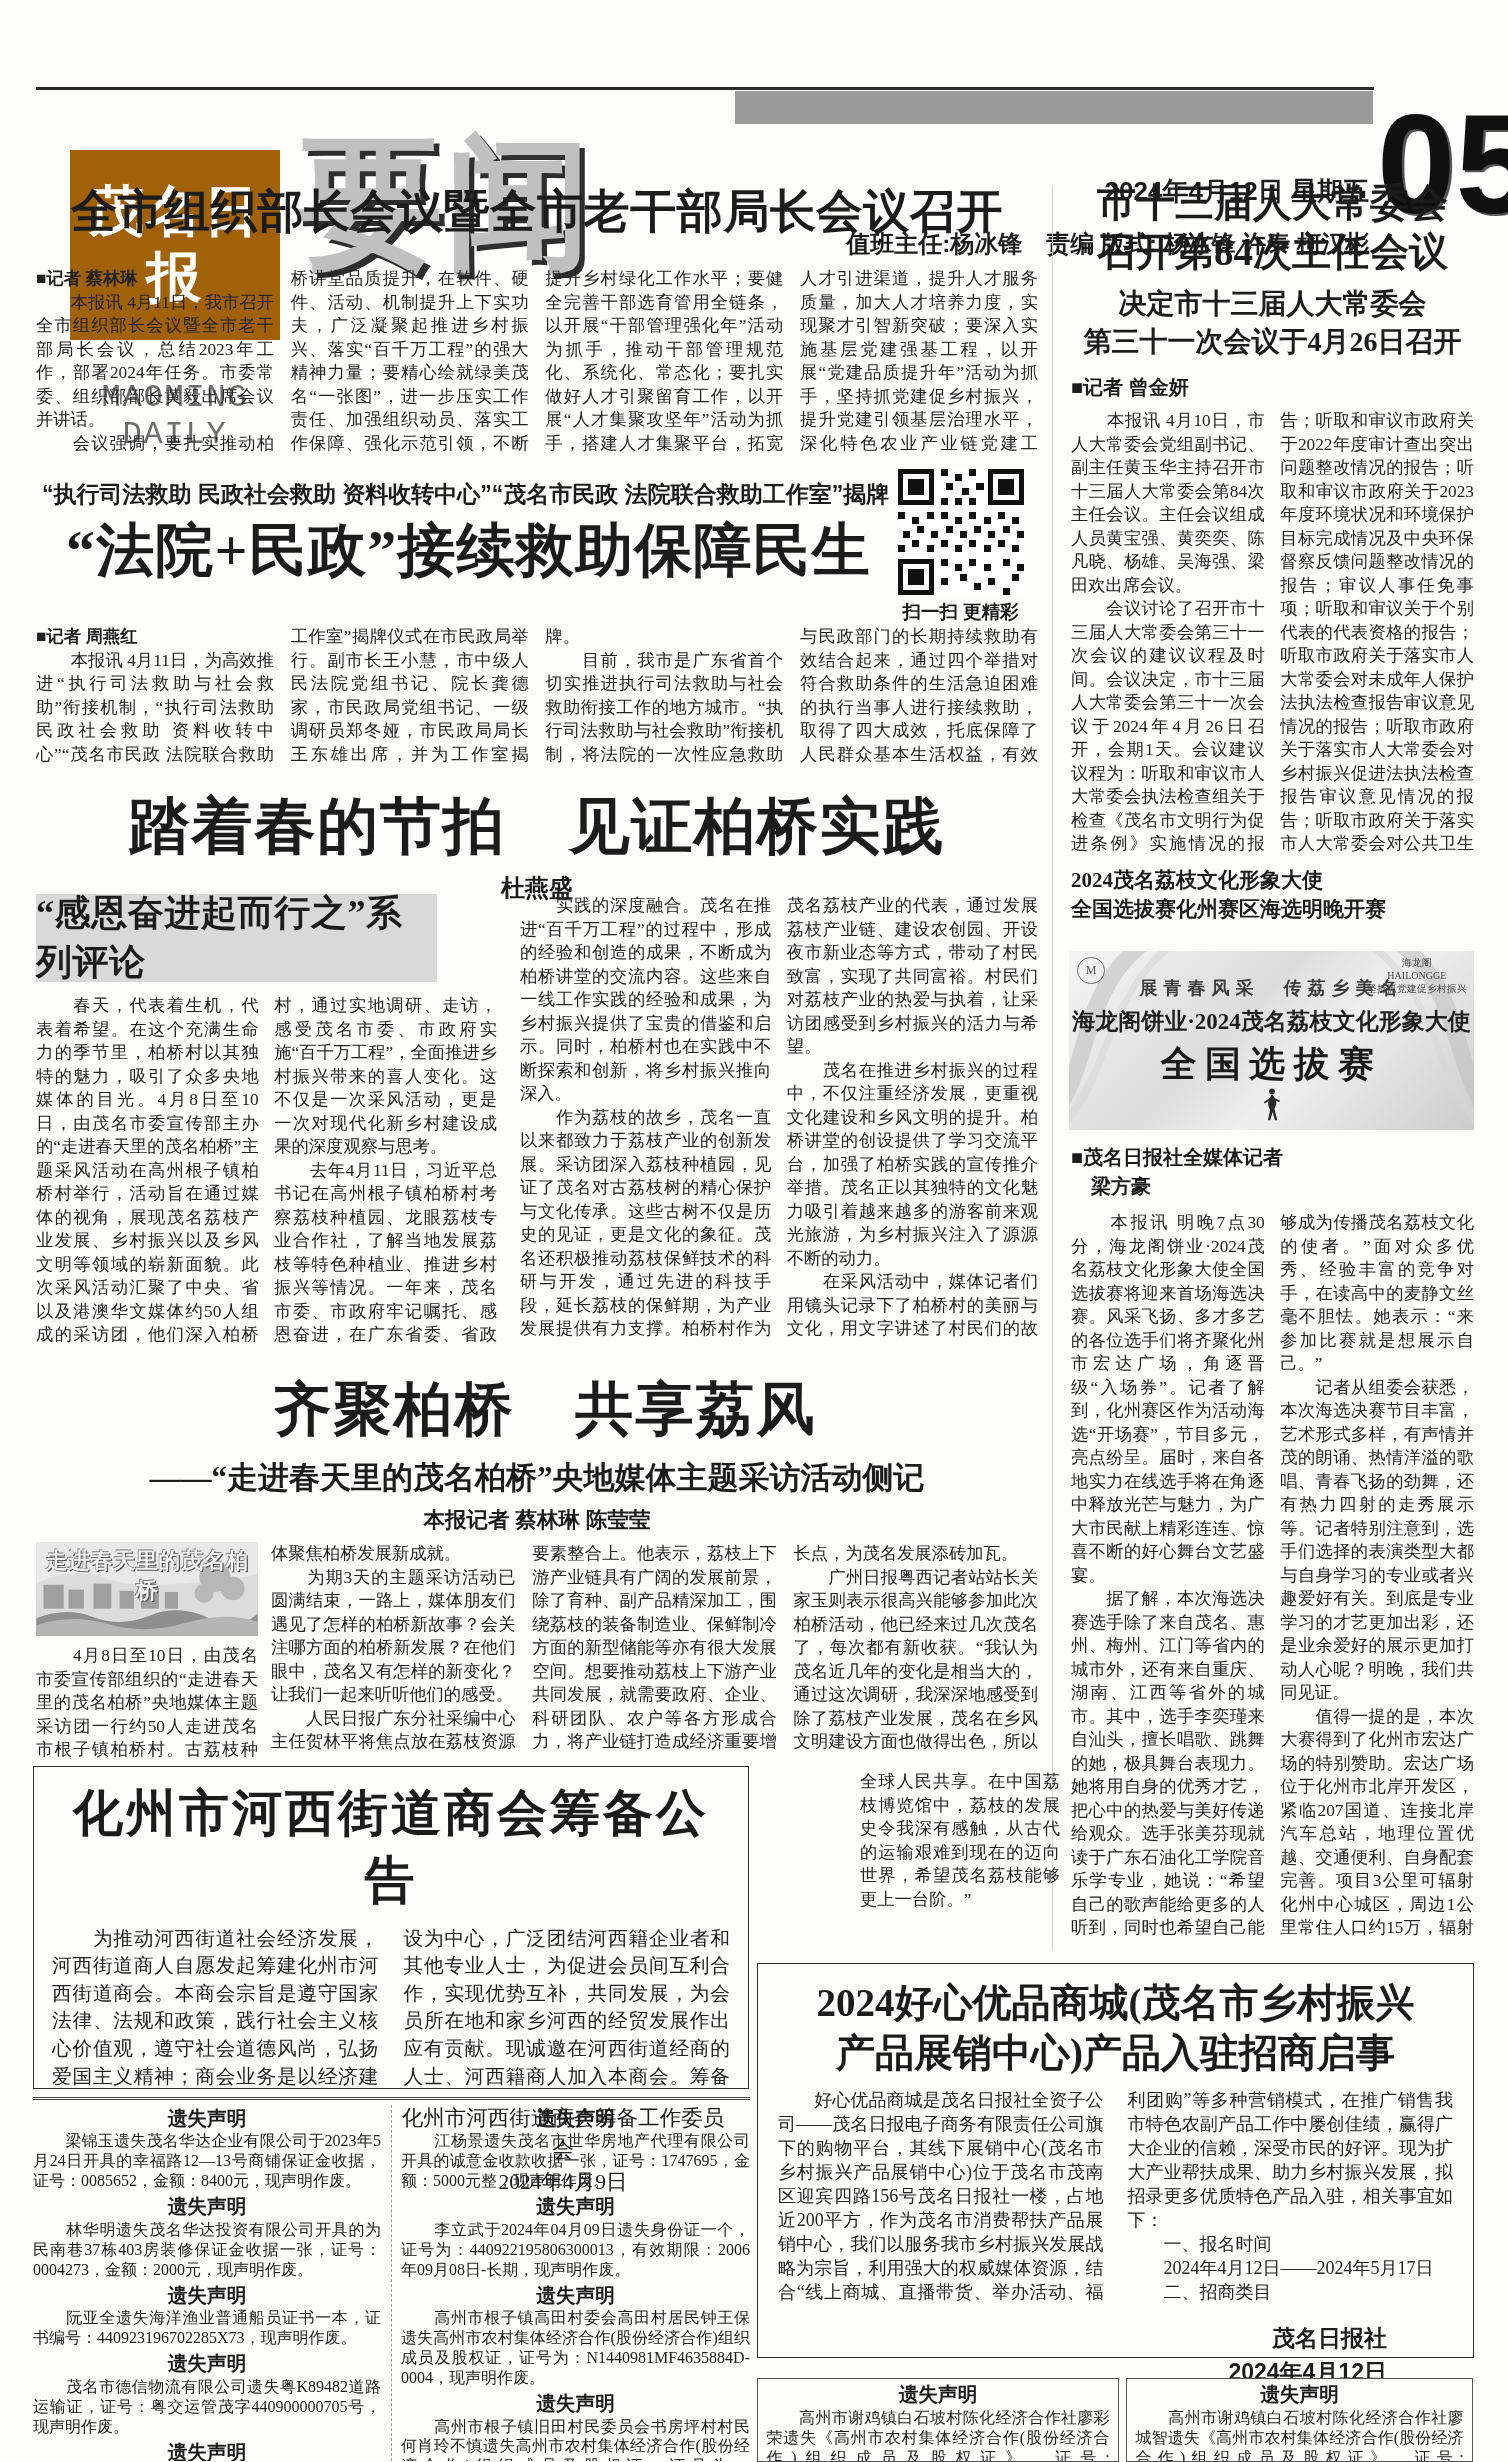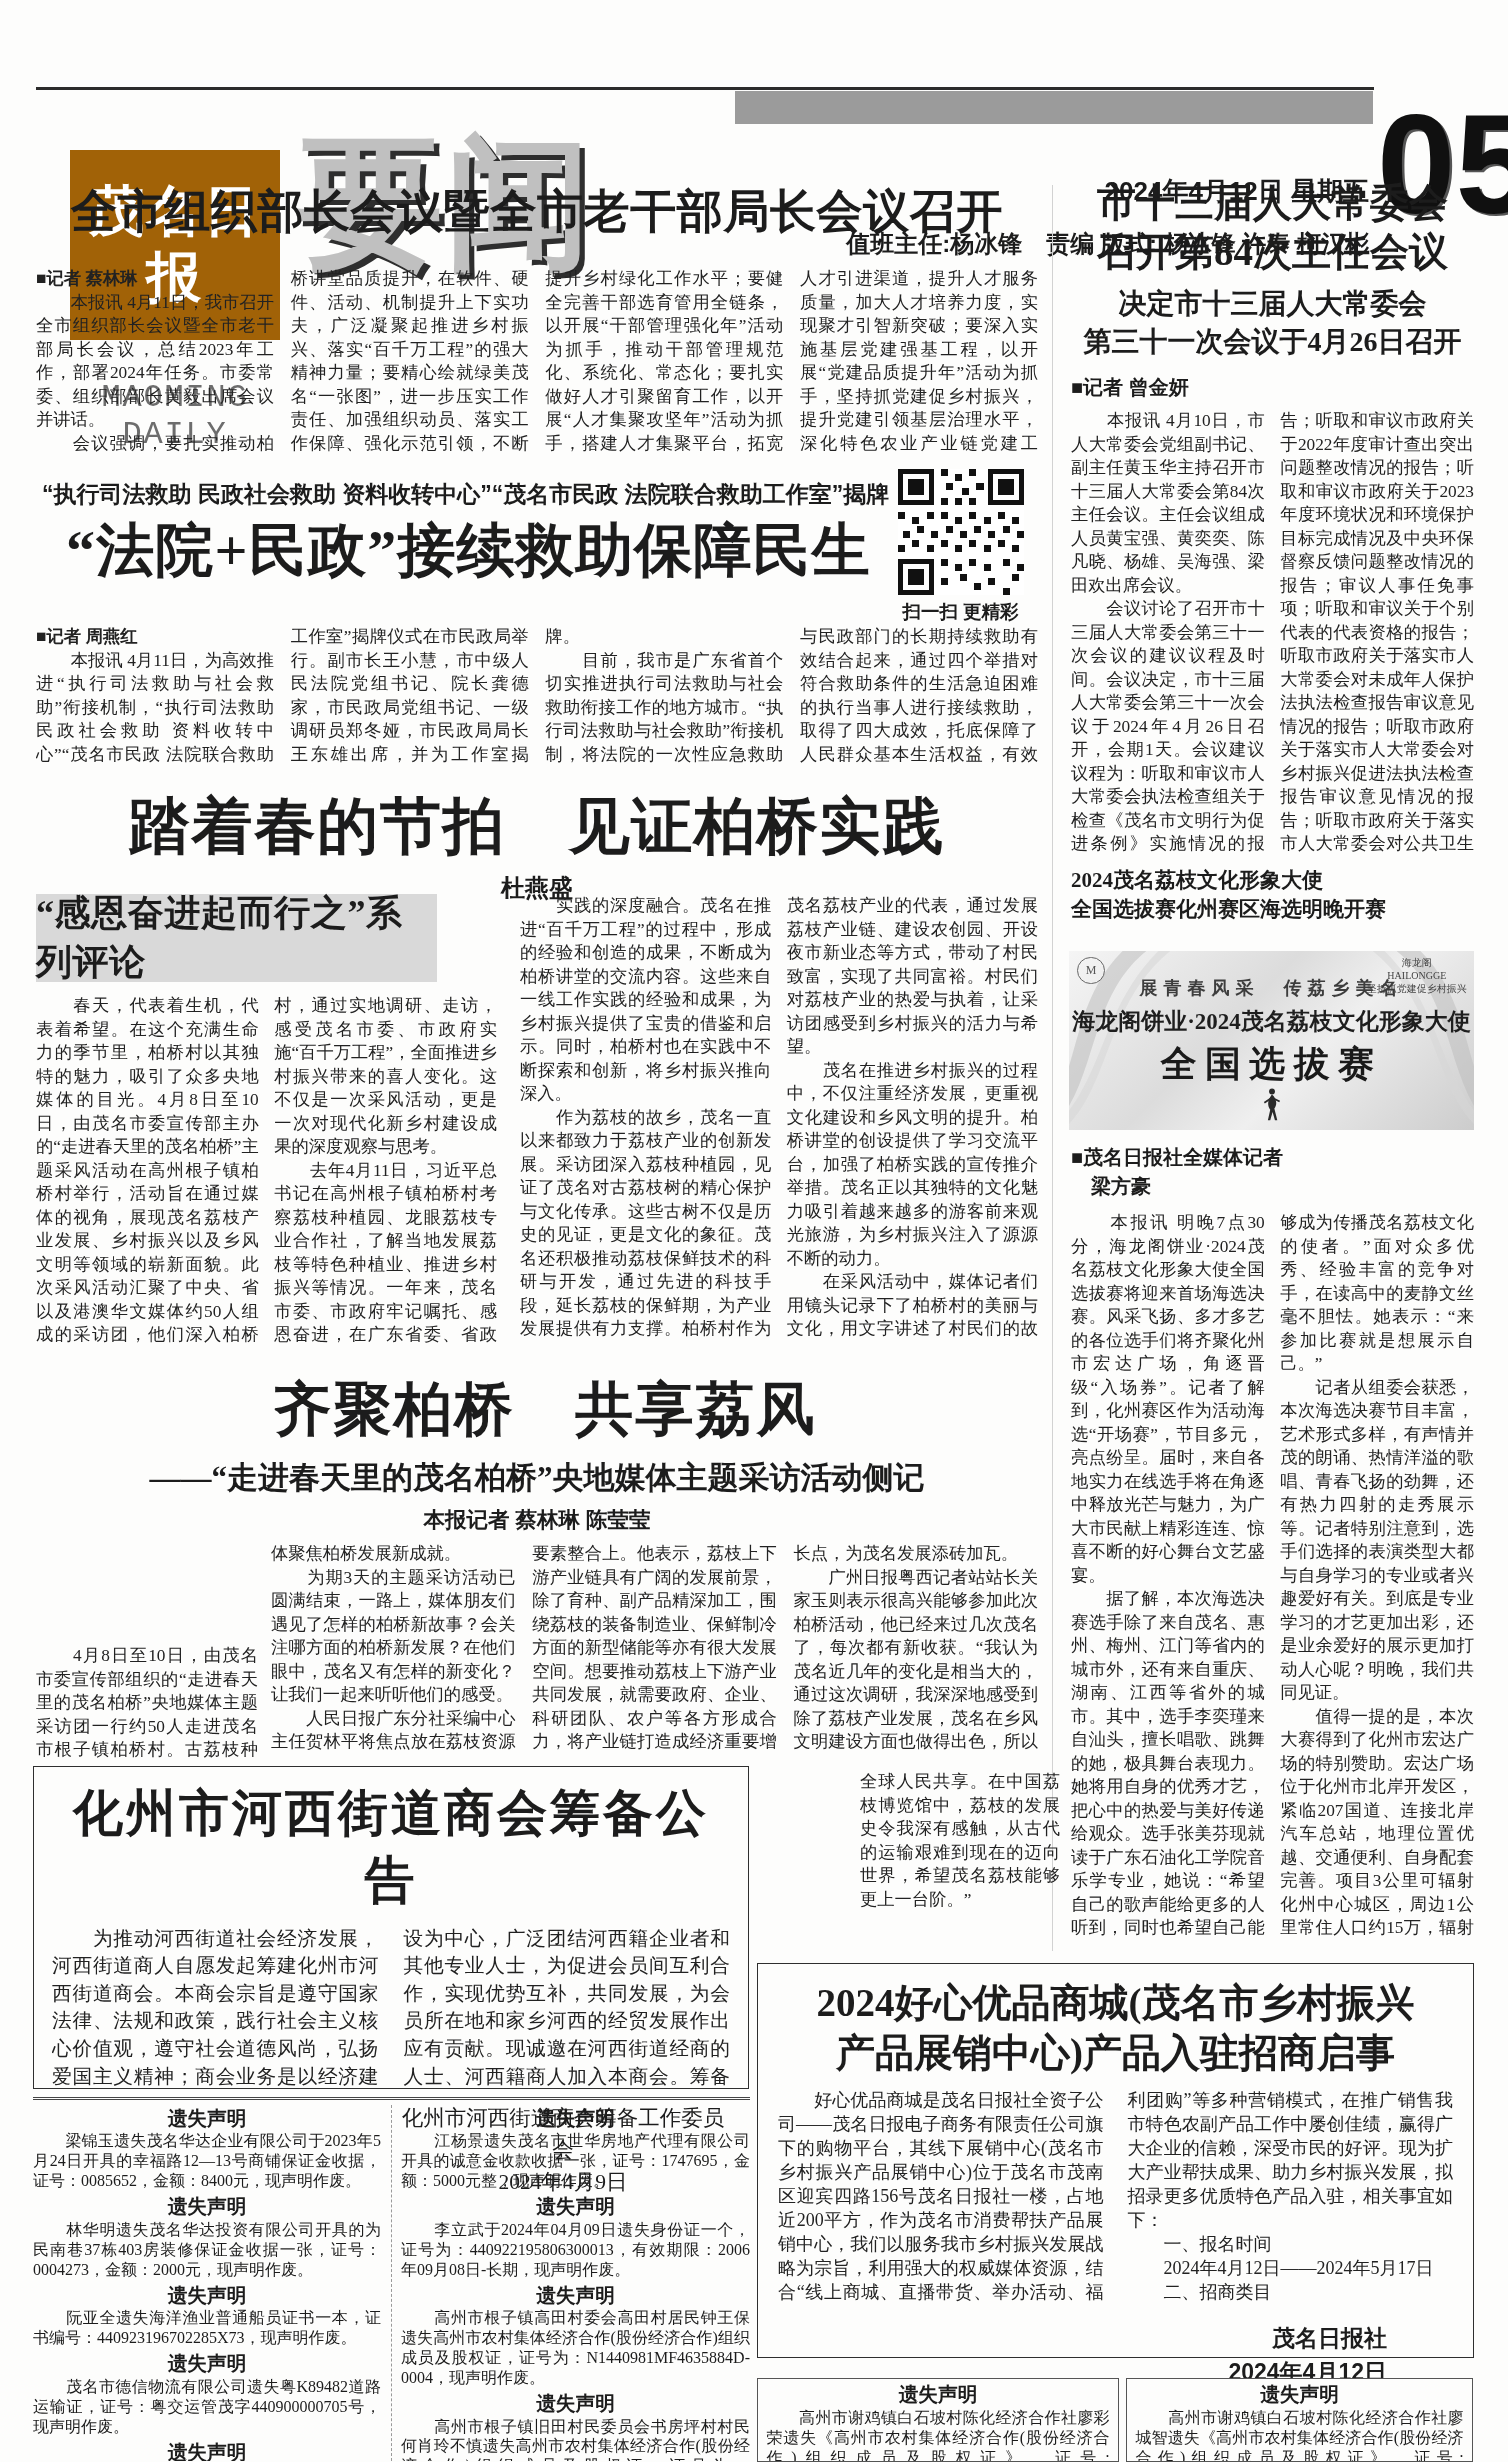--- a/index.html
+++ b/index.html
@@ -186,20 +186,42 @@
   <div class="abs c-left-body bodytext">　　春天，代表着生机，代表着希望。在这个充满生命力的季节里，柏桥村以其独特的魅力，吸引了众多央地媒体的目光。4月8日至10日，由茂名市委宣传部主办的“走进春天里的茂名柏桥”主题采风活动在高州根子镇柏桥村举行，活动旨在通过媒体的视角，展现茂名荔枝产业发展、乡村振兴以及乡风文明等领域的崭新面貌。此次采风活动汇聚了中央、省以及港澳华文媒体约50人组成的采访团，他们深入柏桥村，通过实地调研、走访，感受茂名市委、市政府实施“百千万工程”，全面推进乡村振兴带来的喜人变化。这不仅是一次采风活动，更是一次对现代化新乡村建设成果的深度观察与思考。
 　　去年4月11日，习近平总书记在高州根子镇柏桥村考察荔枝种植园、龙眼荔枝专业合作社，了解当地发展荔枝等特色种植业、推进乡村振兴等情况。一年来，茂名市委、市政府牢记嘱托、感恩奋进，在广东省委、省政府的领导下，团结带领全市人民砥砺奋进，在产业发展、城乡建设、生态改善等方面取得可喜进步，主要经济指标稳中有升。</div>
   <div class="abs c-right-body bodytext">　　实践的深度融合。茂名在推进“百千万工程”的过程中，形成的经验和创造的成果，不断成为柏桥讲堂的交流内容。这些来自一线工作实践的经验和成果，为乡村振兴提供了宝贵的借鉴和启示。同时，柏桥村也在实践中不断探索和创新，将乡村振兴推向深入。
 　　作为荔枝的故乡，茂名一直以来都致力于荔枝产业的创新发展。采访团深入荔枝种植园，见证了茂名对古荔枝树的精心保护与文化传承。这些古树不仅是历史的见证，更是文化的象征。茂名还积极推动荔枝保鲜技术的科研与开发，通过先进的科技手段，延长荔枝的保鲜期，为产业发展提供有力支撑。柏桥村作为茂名荔枝产业的代表，通过发展荔枝产业链、建设农创园、开设夜市新业态等方式，带动了村民致富，实现了共同富裕。村民们对荔枝产业的热爱与执着，让采访团感受到乡村振兴的活力与希望。
 　　茂名在推进乡村振兴的过程中，不仅注重经济发展，更重视文化建设和乡风文明的提升。柏桥讲堂的创设提供了学习交流平台，加强了柏桥实践的宣传推介举措。茂名正以其独特的文化魅力吸引着越来越多的游客前来观光旅游，为乡村振兴注入了源源不断的动力。
 　　在采风活动中，媒体记者们用镜头记录下了柏桥村的美丽与文化，用文字讲述了村民们的故事与心声。他们的报道，展现了柏桥发展的历程，为乡村振兴提供了有力的舆论支持。</div>
 
   <div class="abs d-title">齐聚柏桥　共享荔风</div>
   <div class="abs d-subtitle">——“走进春天里的茂名柏桥”央地媒体主题采访活动侧记</div>
   <div class="abs d-byline byline">本报记者 蔡林琳 陈莹莹</div>
+  <div class="abs d-photo">
+    <svg width="222" height="94" viewBox="0 0 372 158">
+      <rect width="372" height="158" fill="#dcdcdc"></rect>
+      <path d="M0 70 Q60 40 120 62 T372 55 L372 0 L0 0 Z" fill="#e9e9e9"></path>
+      <g fill="#9f9f9f">
+        <rect x="12" y="72" width="34" height="40"></rect>
+          <rect x="54" y="80" width="26" height="32"></rect>
+          <rect x="96" y="70" width="30" height="42"></rect>
+          <rect x="140" y="82" width="24" height="30"></rect>
+          <rect x="176" y="76" width="30" height="36"></rect>
+          <rect x="216" y="84" width="22" height="28"></rect>
+      </g>
+      <g fill="#b7b7b7">
+          <circle cx="300" cy="58" r="26"></circle>
+          <circle cx="330" cy="78" r="20"></circle>
+          <circle cx="282" cy="86" r="16"></circle>
+        </g>
+      <path d="M0 128 Q50 108 95 126 T190 124 T290 128 T372 120 L372 158 L0 158 Z" fill="#8f8f8f"></path>
+      <path d="M0 140 Q60 120 120 138 T250 136 T372 134 L372 158 L0 158 Z" fill="#b5b5b5"></path>
+    </svg>
+    <div class="d-photo-title">走进春天里的茂名柏桥</div>
+  </div>
   <div class="abs d-col1 bodytext">　　4月8日至10日，由茂名市委宣传部组织的“走进春天里的茂名柏桥”央地媒体主题采访团一行约50人走进茂名市根子镇柏桥村。古荔枝种植园、柏桥实践馆、柏桥讲堂、中国荔枝博览馆、柏桥村美丽家庭……记者们实地走访和感受了柏桥村在荔枝产业链发展、科研技术、村民致富、电商产业发展、文明乡风建设等方面取得的新成绩，用文字、镜头立</div>
   <div class="abs d-cols234 bodytext">体聚焦柏桥发展新成就。
 　　为期3天的主题采访活动已圆满结束，一路上，媒体朋友们遇见了怎样的柏桥新故事？会关注哪方面的柏桥新发展？在他们眼中，茂名又有怎样的新变化？让我们一起来听听他们的感受。
 　　人民日报广东分社采编中心主任贺林平将焦点放在荔枝资源要素整合上。他表示，荔枝上下游产业链具有广阔的发展前景，除了育种、副产品精深加工，围绕荔枝的装备制造业、保鲜制冷方面的新型储能等亦有很大发展空间。想要推动荔枝上下游产业共同发展，就需要政府、企业、科研团队、农户等各方形成合力，将产业链打造成经济重要增长点，为茂名发展添砖加瓦。
 　　广州日报粤西记者站站长关家玉则表示很高兴能够参加此次柏桥活动，他已经来过几次茂名了，每次都有新收获。“我认为茂名近几年的变化是相当大的，通过这次调研，我深深地感受到除了荔枝产业发展，茂名在乡风文明建设方面也做得出色，所以这一次我想把目光放在亮点上，让读者感受到这股新风。”
 　　广东广播电视台记者刘帅已是柏桥村的“老熟客”了，他坦言在这次走访中，柏桥夜市给他留下了比较深刻的印象。“柏桥夜市作为新的‘夜经济’增长点，为附近的村民和游客提供了一个娱乐的机会和空间，大家夜晚有节目看、有游戏玩、有美食吃，精神文化生活得到了丰富。”
 　　香港商报茂名记者站站长贺安安则期待茂名荔枝能够走得更远。“因为我们是香港媒体，所以更加关注茂名荔枝走向世界，与</div>
   <div class="abs d-cont bodytext">全球人民共享。在中国荔枝博览馆中，荔枝的发展史令我深有感触，从古代的运输艰难到现在的迈向世界，希望茂名荔枝能够更上一台阶。”</div>
 
   <div class="abs rd-h1">

